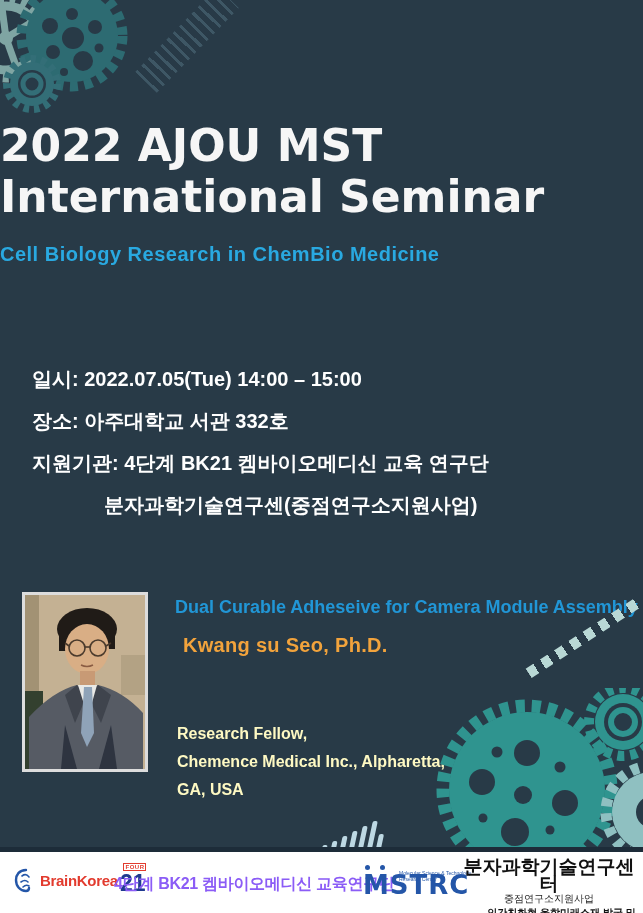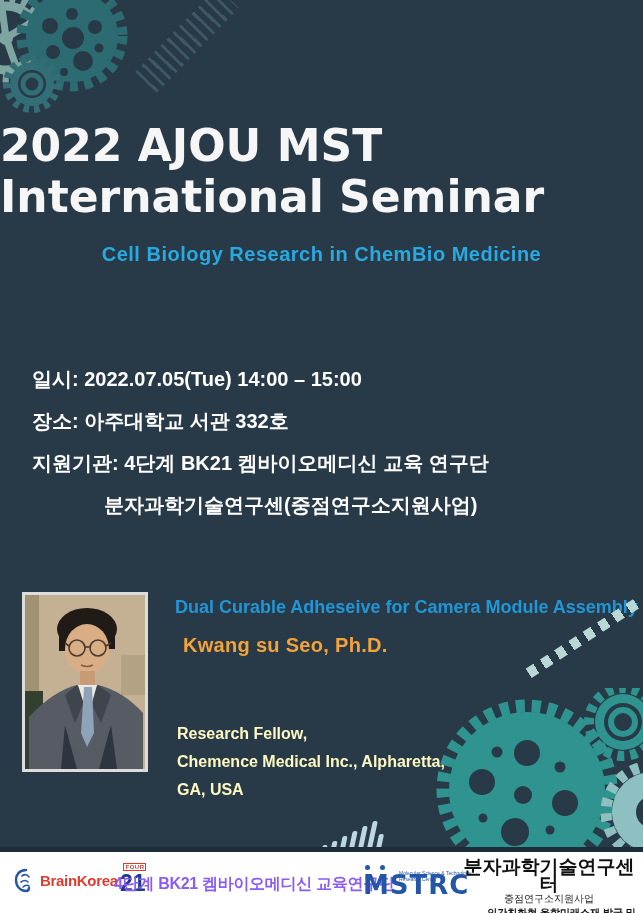--- a/index.html
+++ b/index.html
@@ -25,21 +25,21 @@
     display:flex;align-items:flex-end;gap:4px;transform:skewX(-12deg);
   }
   .equalizer span{width:5px;background:#bdd8e3;border-radius:2px;display:block;}
   
   .title{
     position:absolute;top:120px;left:0;width:100%;text-align:left;
     color:#f6f6f6;font-family:"DejaVu Sans","Liberation Sans",sans-serif;
     font-weight:bold;font-size:44px;line-height:51px;letter-spacing:0px;
   }
   .subtitle{
-    position:absolute;top:243px;left:0;width:100%;text-align:center;
+    position:absolute;top:243px;left:0;width:100%;
     color:#29a9e1;font-size:20px;font-weight:bold;letter-spacing:.5px;
   }
   
   .info{
     position:absolute;left:32px;top:358px;color:#fff;
     font-size:20px;font-weight:bold;line-height:42px;white-space:nowrap;
   }
   .info .indent{padding-left:72px;}
   
   .program-heading{

